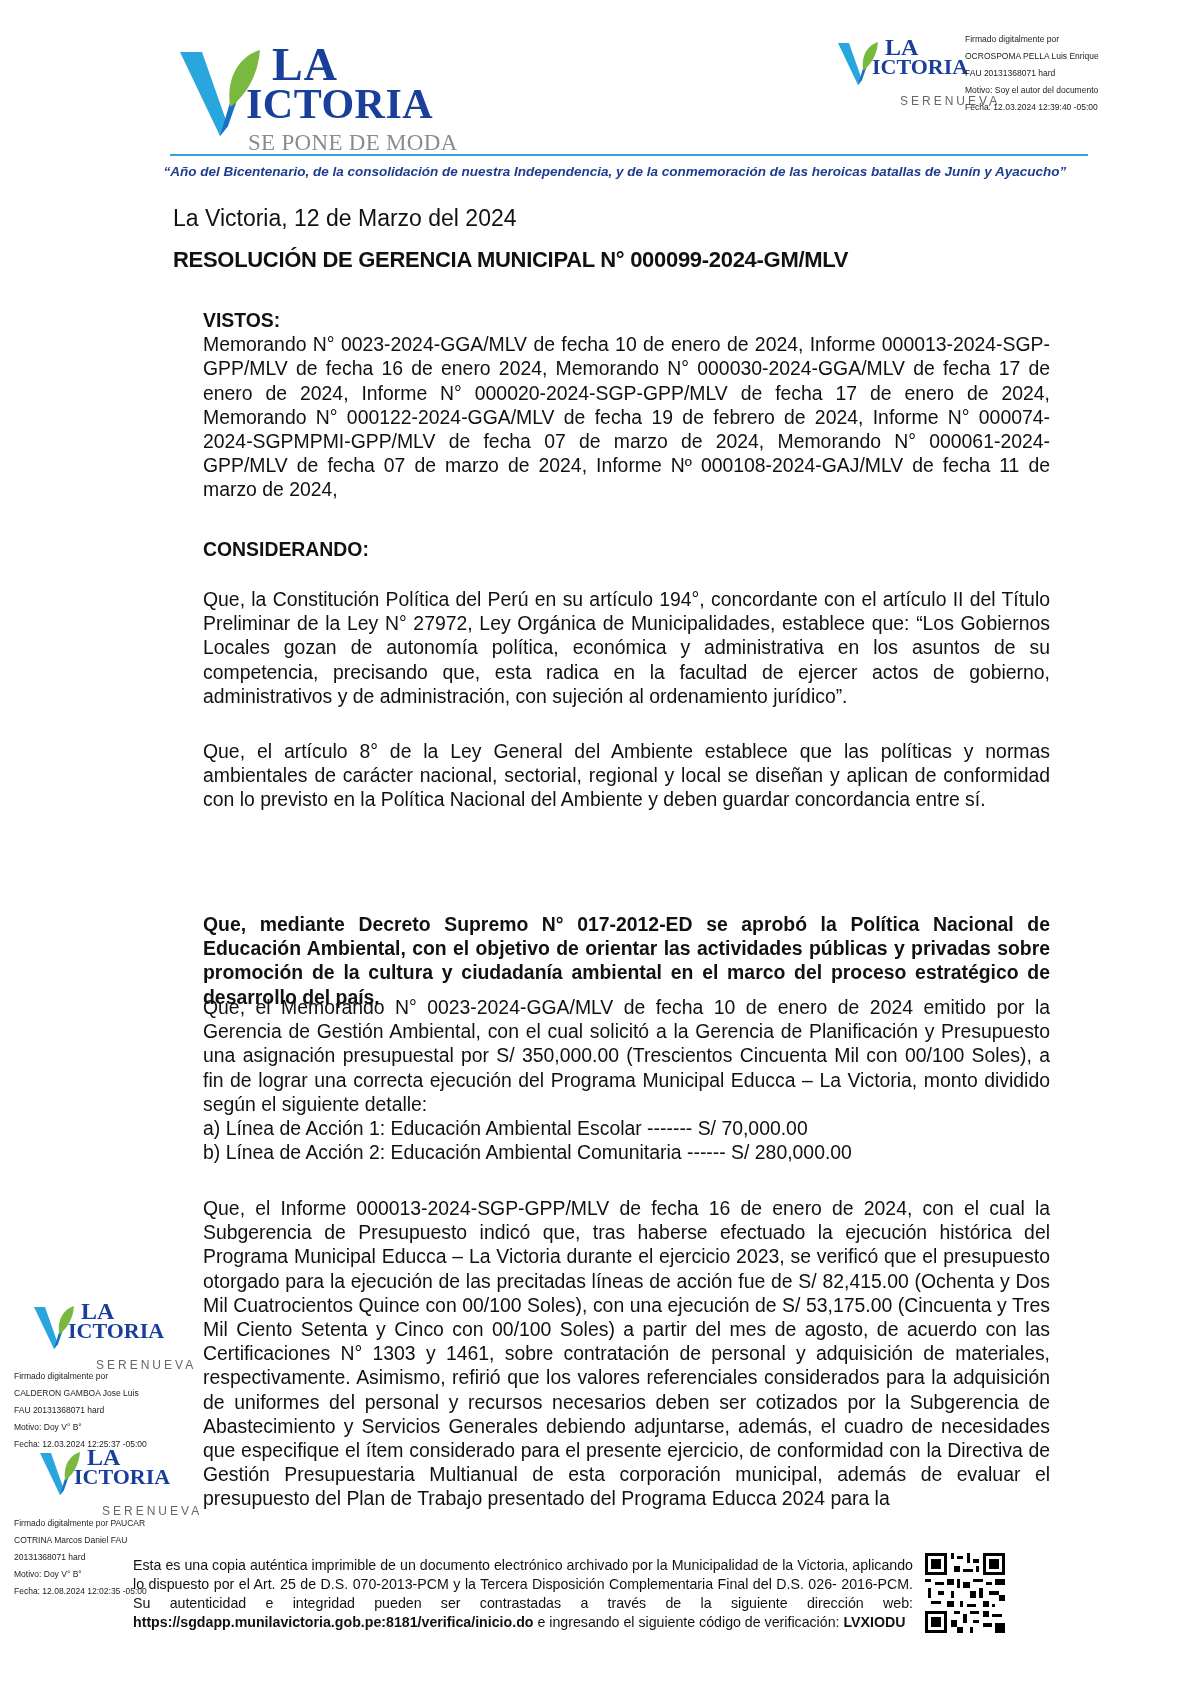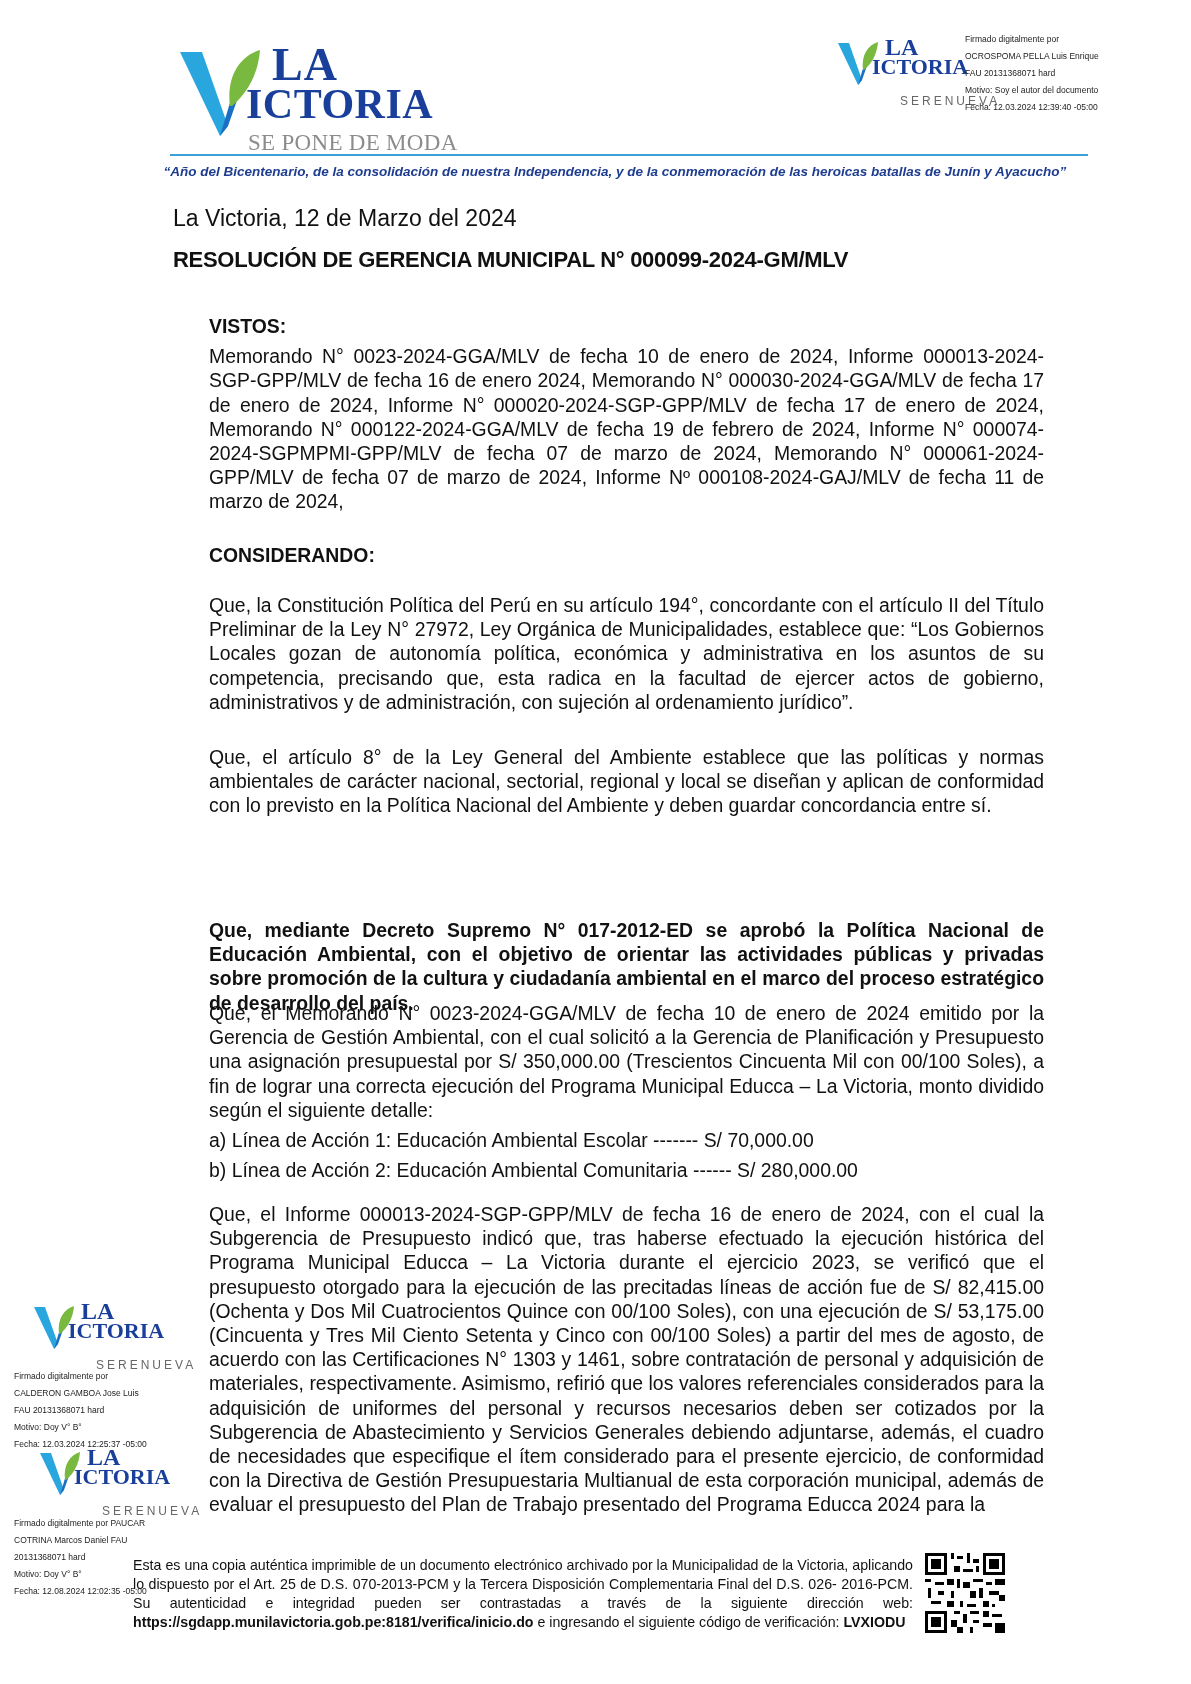--- a/index.html
+++ b/index.html
@@ -16,21 +16,21 @@
   .small-logo .v { position:absolute; left:0; top:4px; }
   .small-logo .la { position:absolute; left:47px; top:0; font-size:24px; font-family:"Liberation Serif", serif; font-weight:bold; color:#1a3f9a;}
   .small-logo .ictoria { position:absolute; left:34px; top:20px; font-size:22px; font-family:"Liberation Serif", serif; font-weight:bold; color:#1a3f9a;}
   .small-logo .slogan { position:absolute; left:38px; top:60px; font-size:12px; color:#666; letter-spacing:3px; white-space:nowrap;margin-left:24px;}
   .sig-text { position:absolute; font-size:8.5px; line-height:17px; color:#222; white-space:pre-line; }
   .top-rule { position:absolute; left:170px; top:154px; width:918px; height:2px; background:#3aa0d8; }
   .motto { position:absolute; left:140px; top:163px; width:950px; text-align:center; font-size:13.5px; line-height:17px; font-style:italic; font-weight:bold; color:#1e3d8f; }
   .date-line { position:absolute; left:173px; top:205px; font-size:23px; color:#111; }
   .title { position:absolute; left:173px; top:247px; font-size:22px; font-weight:bold; color:#111; letter-spacing:-0.3px;}
   .body { position:absolute; left:203px; width:847px; font-size:19.4px; line-height:24.2px; text-align:justify; color:#111; }
-  .body p { margin:6px; }
+  .body p { margin:0; }
   .heading { font-weight:bold; }
   .footer { position:absolute; left:133px; top:1556px; width:780px; font-size:14.2px; line-height:19px; text-align:justify; color:#111; }
   .footer b { font-weight:bold; }
   .qr { position:absolute; left:925px; top:1553px; width:80px; height:80px; }
 </style>
 </head>
 <body>
 
 <div class="logo main-logo">
   <svg class="v" width="80" height="92" viewBox="0 0 80 92">

